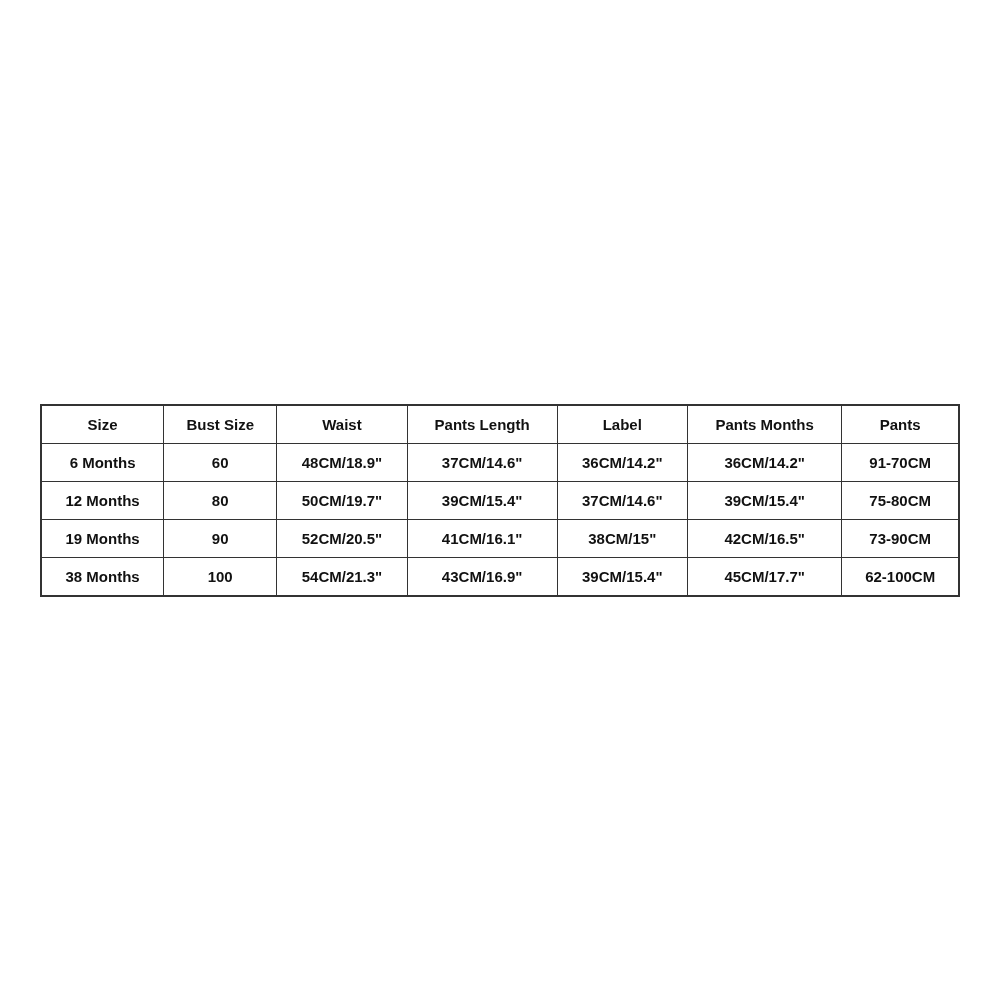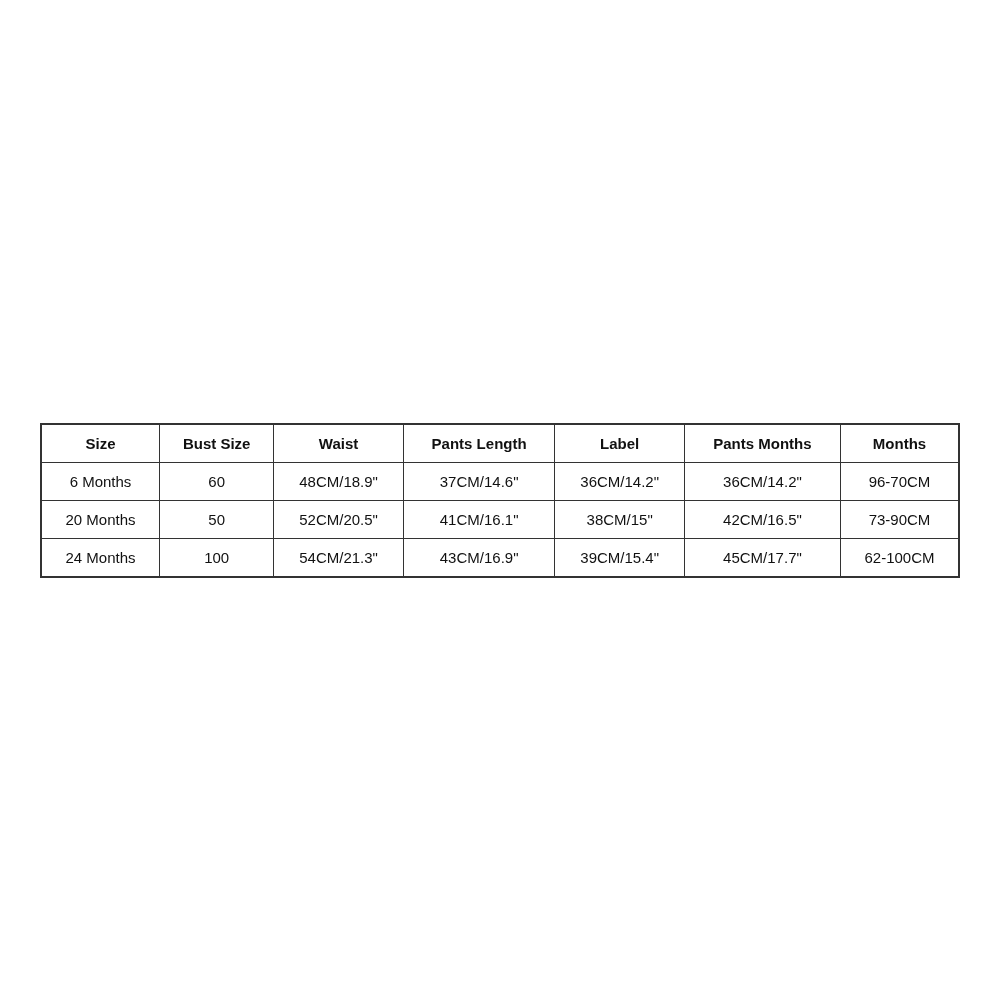--- a/index.html
+++ b/index.html
@@ -35,21 +35,21 @@
       font-size: 15px;
       color: #111;
     }
 
     thead th {
       font-weight: bold;
       background-color: #ffffff;
     }
 
     tbody tr td {
-      font-weight: normal;
+      font-weight: bold;
     }
 
     tbody tr:nth-child(odd) {
       background-color: #ffffff;
     }
 
     tbody tr:nth-child(even) {
       background-color: #ffffff;
     }
   </style>
@@ -59,44 +59,53 @@
 <div class="table-container">
   <table>
     <thead>
       <tr>
         <th>Size</th>
         <th>Bust Size</th>
         <th>Waist</th>
         <th>Pants Length</th>
         <th>Label</th>
         <th>Pants Months</th>
-        <th>Months</th>
+        <th>Pants</th>
       </tr>
     </thead>
     <tbody id="table-body">
     <tr>
           <td>6 Months</td>
           <td>60</td>
           <td>48CM/18.9"</td>
           <td>37CM/14.6"</td>
           <td>36CM/14.2"</td>
           <td>36CM/14.2"</td>
-          <td>96-70CM</td>
+          <td>91-70CM</td>
         </tr>
         <tr>
-          <td>20 Months</td>
-          <td>50</td>
+          <td>12 Months</td>
+          <td>80</td>
+          <td>50CM/19.7"</td>
+          <td>39CM/15.4"</td>
+          <td>37CM/14.6"</td>
+          <td>39CM/15.4"</td>
+          <td>75-80CM</td>
+        </tr>
+        <tr>
+          <td>19 Months</td>
+          <td>90</td>
           <td>52CM/20.5"</td>
           <td>41CM/16.1"</td>
           <td>38CM/15"</td>
           <td>42CM/16.5"</td>
           <td>73-90CM</td>
         </tr>
         <tr>
-          <td>24 Months</td>
+          <td>38 Months</td>
           <td>100</td>
           <td>54CM/21.3"</td>
           <td>43CM/16.9"</td>
           <td>39CM/15.4"</td>
           <td>45CM/17.7"</td>
           <td>62-100CM</td>
         </tr>
       </tbody>
   </table>
 </div>

